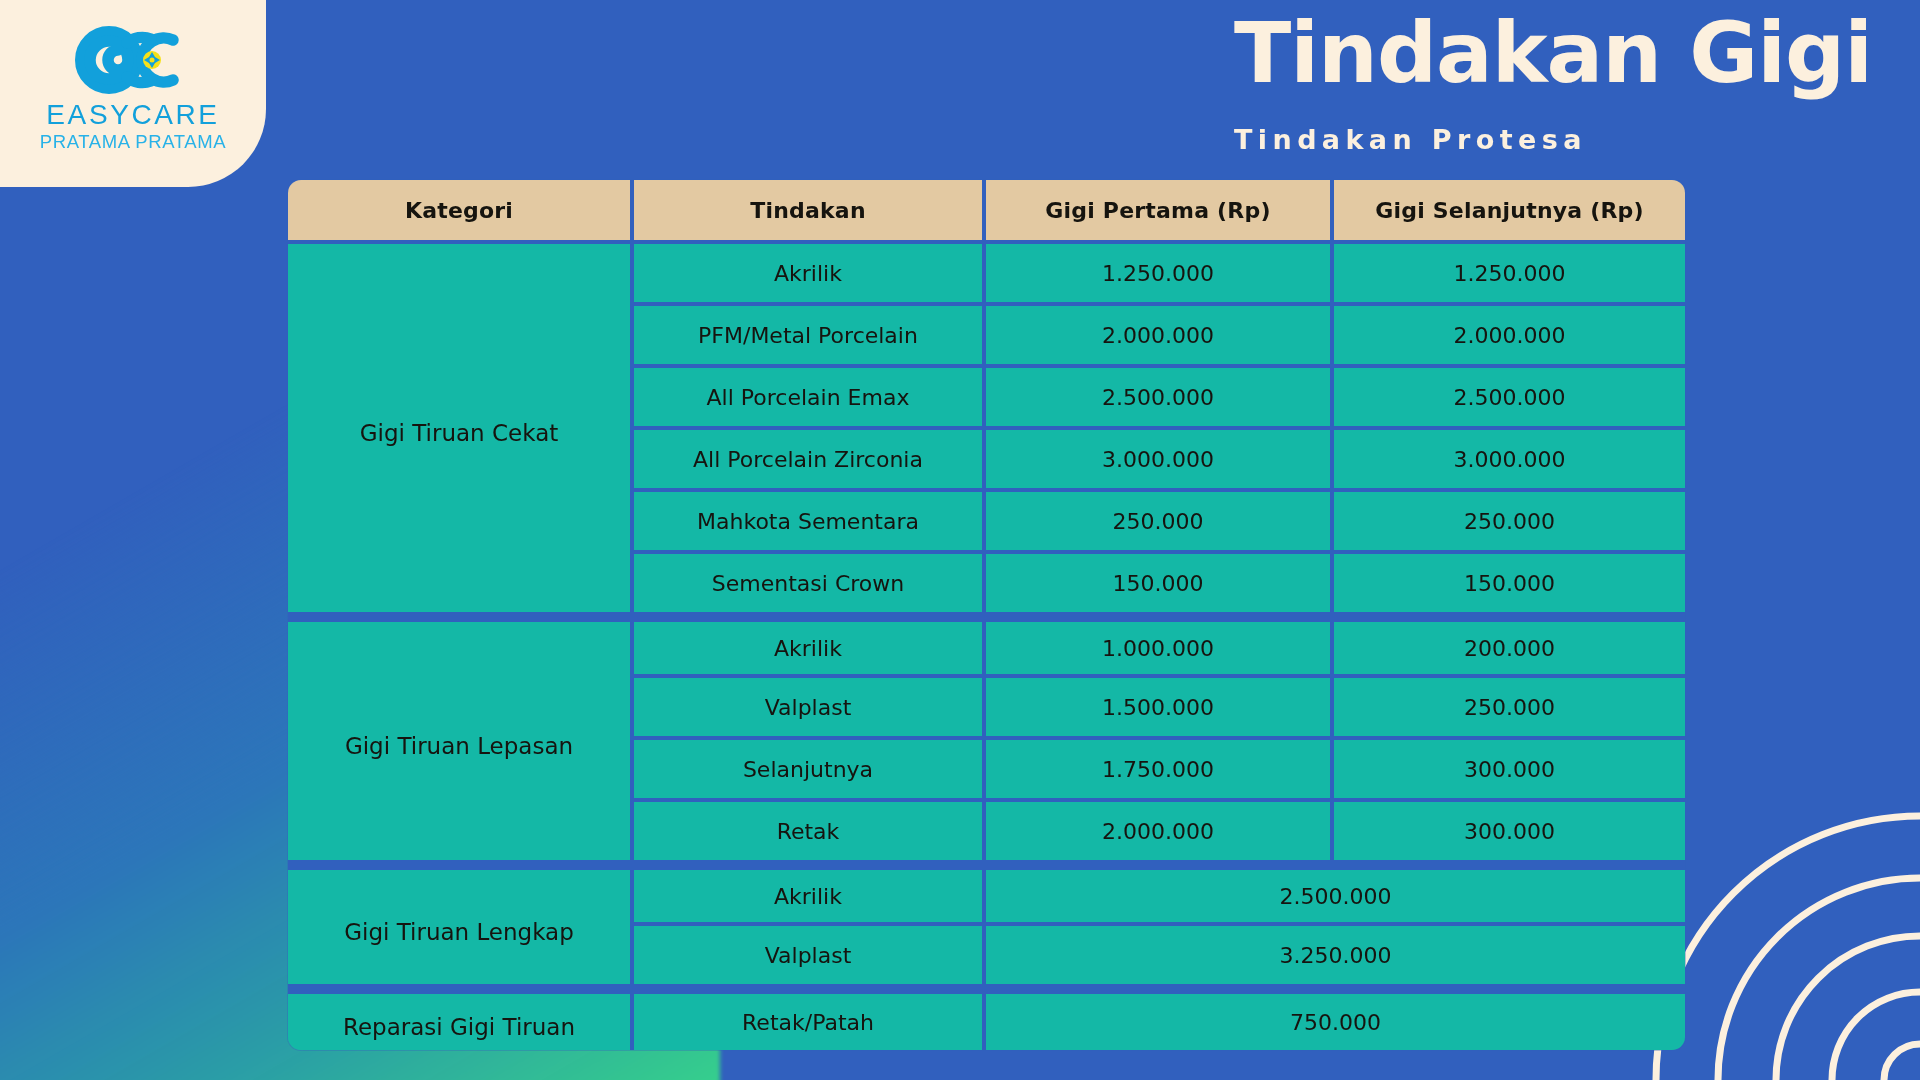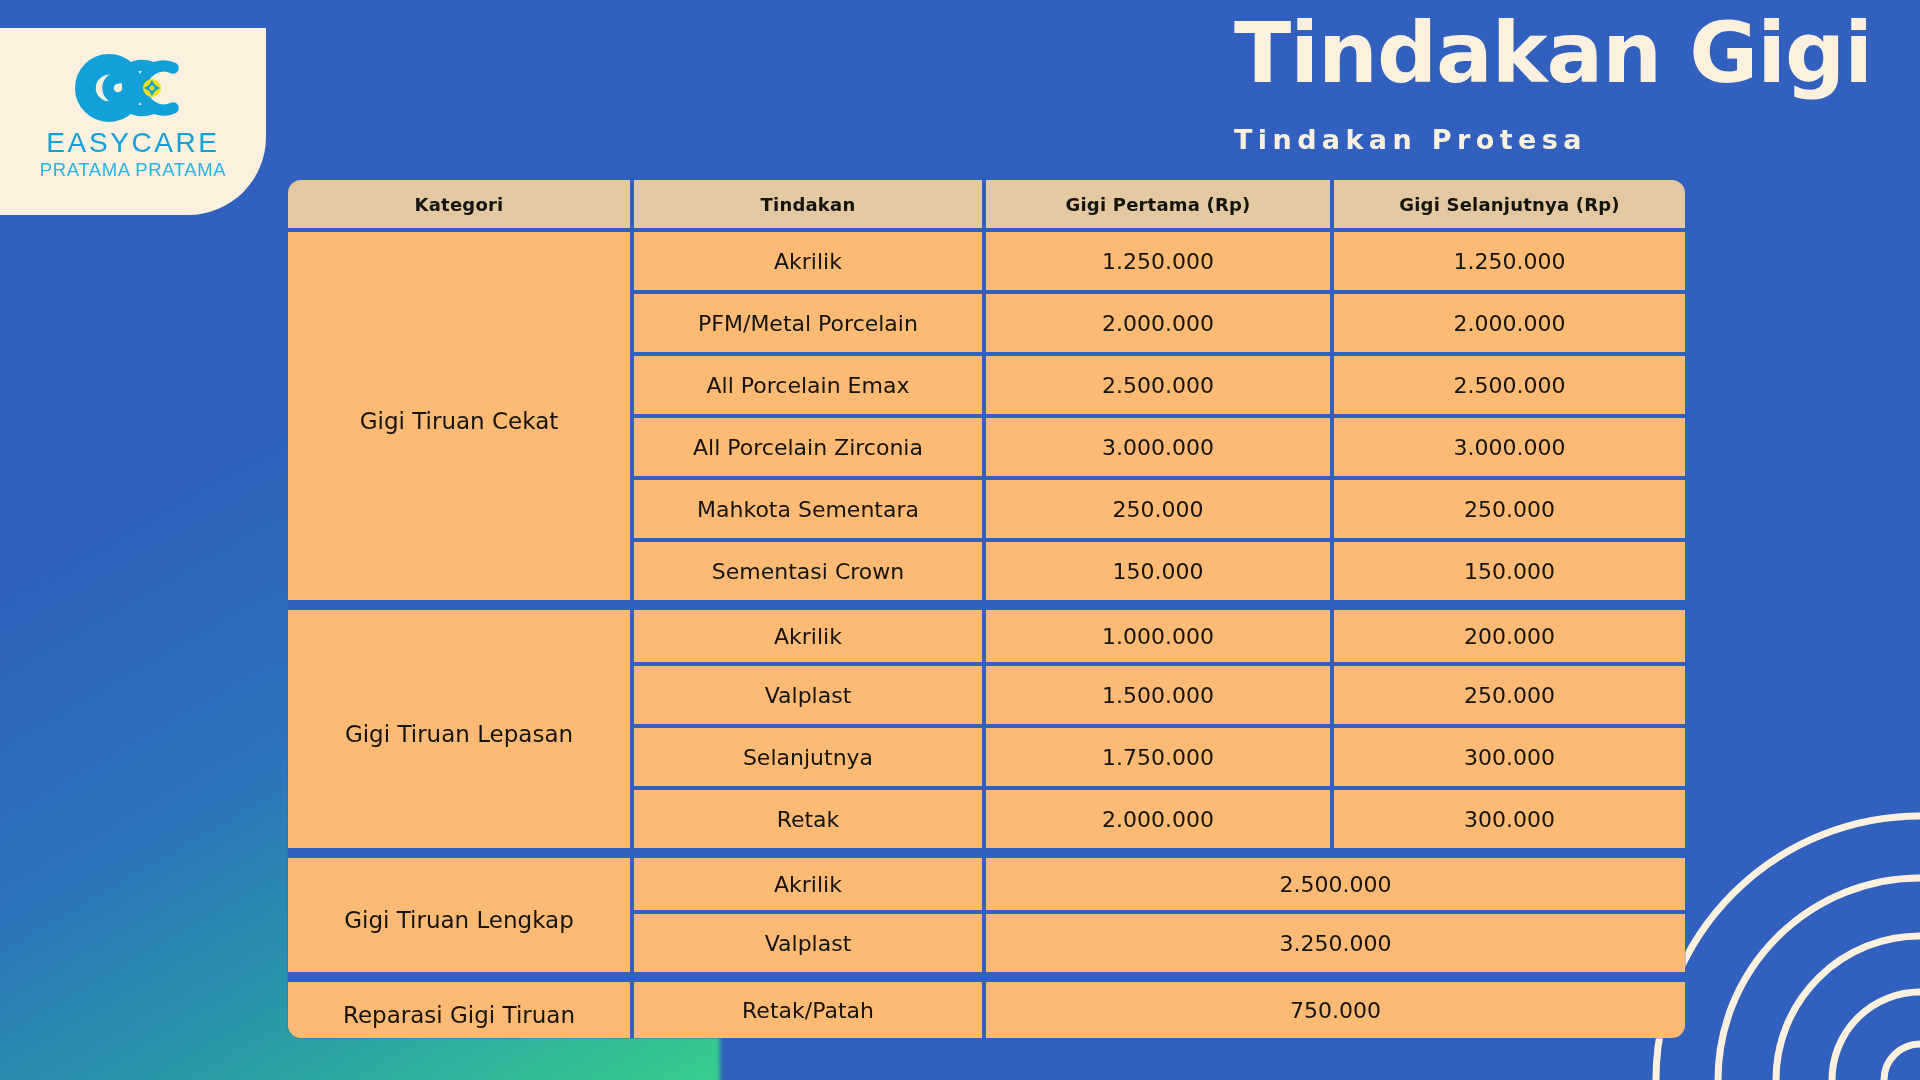--- a/index.html
+++ b/index.html
@@ -46,21 +46,20 @@
     position:absolute;
     left:0; top:0;
     width:266px; height:187px;
     background:#FCF0DE;
     border-bottom-right-radius:78px;
     display:flex;
     flex-direction:column;
     align-items:center;
     justify-content:center;
     padding-bottom:8px;
-    margin-top:28px;
   }
   .logo-mark { width:116px; height:68px; margin-bottom:6px; }
   .logo-word {
     color:#12A0DB;
     font-family:"Liberation Sans", sans-serif;
     font-size:28px;
     font-weight:400;
     letter-spacing:2.6px;
     line-height:1.05;
   }
@@ -107,36 +106,36 @@
     width:100%;
     border-collapse:separate;
     border-spacing:0;
     table-layout:fixed;
     border-radius:13px;
     overflow:hidden;
     box-shadow:0 0 0 1px rgba(49,96,190,0.35);
   }
   table.price-table th,
   table.price-table td {
-    background:#fdba74;
+    background:#14b8a6;
     color:#16140F;
     text-align:center;
     vertical-align:middle;
     font-family:"DejaVu Sans", sans-serif;
     border-right:4px solid #3160BE;
     border-bottom:4px solid #3160BE;
   }
   table.price-table th:last-child,
   table.price-table td:last-child { border-right:none; }
 
   table.price-table thead th {
     background:#E3C9A2;
-    font-size:18px;
+    font-size:22px;
     font-weight:700;
-    height:52px;
+    height:64px;
     letter-spacing:0.2px;
   }
 
   td.cat-cell {
     font-size:23px;
     font-weight:400;
     vertical-align:top;
     padding-top:10px;
   }
   td.act-cell {

